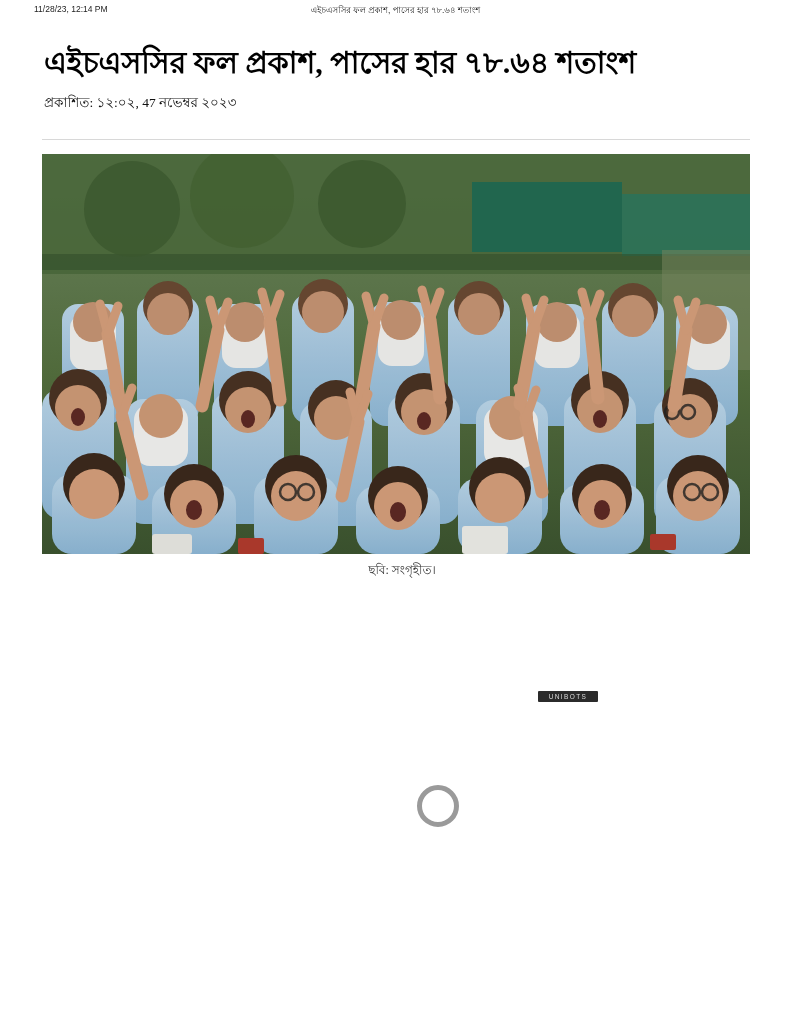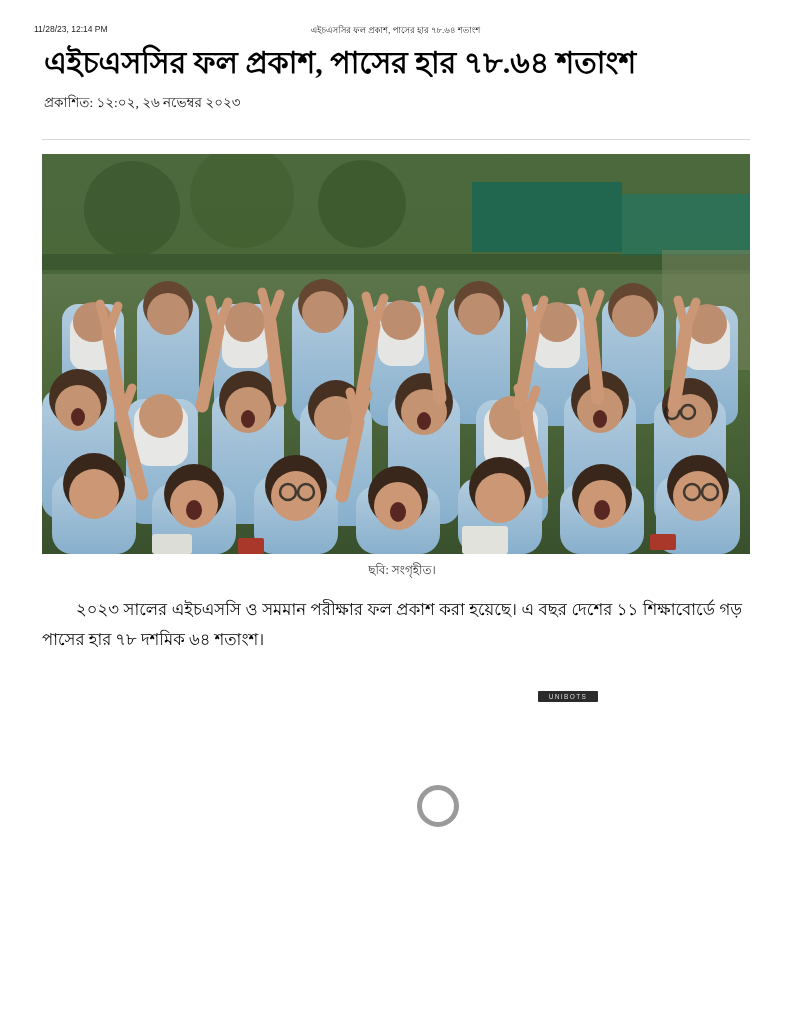--- a/index.html
+++ b/index.html
@@ -19,21 +19,21 @@
     position: relative;
     width: 791px;
     height: 1024px;
     background: #fff;
     box-sizing: border-box;
   }
 
   
   .print-header {
     position: absolute;
-    top: 24px;
+    top: 4px;
     left: 0;
     width: 791px;
     height: 14px;
     font-family: "Liberation Sans", sans-serif;
     font-size: 8.5px;
     color: #222;
   }
   .print-header .ph-date {
     position: absolute;
     left: 34px;
@@ -181,21 +181,21 @@
   <div class="print-header">
     <span class="ph-date">11/28/23, 12:14 PM</span>
     <span class="ph-title">এইচএসসির ফল প্রকাশ, পাসের হার ৭৮.৬৪ শতাংশ</span>
   </div>
 
   <div class="article">
 
     <h1 class="headline">এইচএসসির ফল প্রকাশ, পাসের হার ৭৮.৬৪ শতাংশ</h1>
 
 
-    <div class="published">প্রকাশিত: ১২:০২, ২৬ নভেম্বর ২০২৩</div>
+    <div class="published">প্রকাশিত: ১২:০২, 47 নভেম্বর ২০২৩</div>
 
     <div class="divider"></div>
 
     <div class="figure">
       <div class="photo">
         <svg width="708" height="400" viewBox="0 0 708 400" xmlns="http://www.w3.org/2000/svg">
           <defs>
             <linearGradient id="bgsky" x1="0" y1="0" x2="0" y2="1">
               <stop offset="0%" stop-color="#6f8a63"></stop>
               <stop offset="55%" stop-color="#55703f"></stop>
@@ -385,21 +385,20 @@
               <rect x="608" y="380" width="26" height="16" rx="2" fill="#b33b2e"></rect>
             </g>
           </g>
 
           <rect x="0" y="0" width="708" height="400" fill="#000" opacity="0.05"></rect>
         </svg>
       </div>
       <div class="caption">ছবি: সংগৃহীত।</div>
     </div>
 
-    <p class="body-text">২০২৩ সালের এইচএসসি ও সমমান পরীক্ষার ফল প্রকাশ করা হয়েছে। এ বছর দেশের ১১ শিক্ষাবোর্ডে গড় পাসের হার ৭৮ দশমিক ৬৪ শতাংশ।</p>
 
   </div>
 
   <div class="ad-badge">UNIBOTS</div>
 
   <div class="spinner"></div>
 
 
 </div>
 

